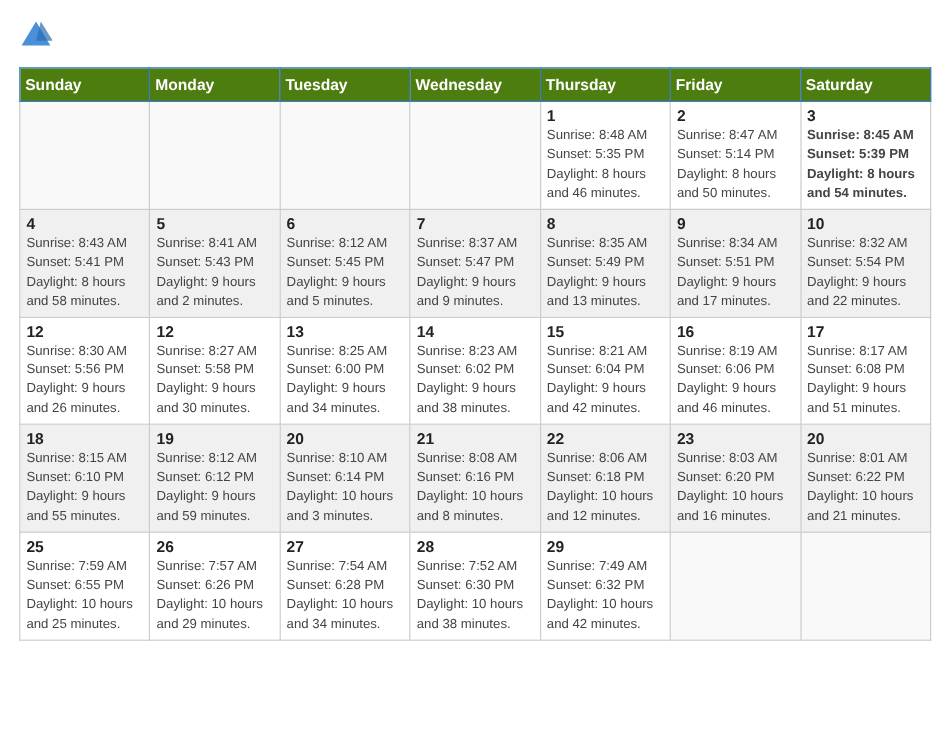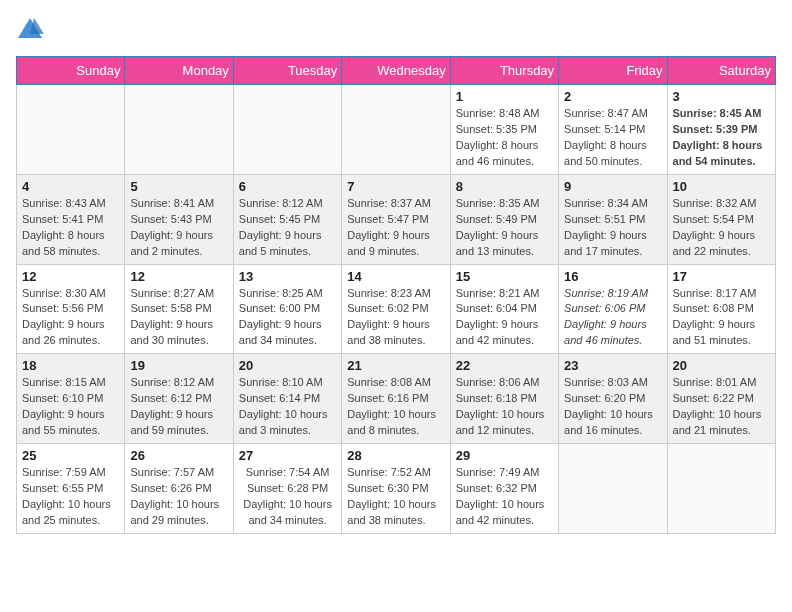--- a/index.html
+++ b/index.html
@@ -51,26 +51,26 @@
     .location {
       font-size: 16px;
       color: #444;
     }
     .calendar {
       width: 100%;
       border-collapse: collapse;
       border: 1px solid #ccc;
     }
     .calendar th {
-      background: #ec4899;
+      background: #4d7c0f;
       color: #fff;
       font-size: 13px;
-      font-weight: normal;
+      font-weight: bold;
       padding: 6px 4px;
-      text-align: right;
+      text-align: left;
       border: 1px solid #3a7bc8;
     }
     .calendar td {
       width: 14.28%;
       vertical-align: top;
       border: 1px solid #ccc;
       padding: 4px 5px;
       min-height: 80px;
       font-size: 11px;
       color: #333;
@@ -236,21 +236,21 @@
         </td>
         <td>
           <div class="day-num">15</div>
           <div class="day-info" style="white-space: pre-line;">Sunrise: 8:21 AM
 Sunset: 6:04 PM
 Daylight: 9 hours
 and 42 minutes.</div>
         </td>
         <td>
           <div class="day-num">16</div>
-          <div class="day-info" style="white-space: pre-line; font-style: italic;">Sunrise: 8:19 AM
+          <div class="day-info" style="white-space: pre-line;">Sunrise: 8:19 AM
 Sunset: 6:06 PM
 Daylight: 9 hours
 and 46 minutes.</div>
         </td>
         <td>
           <div class="day-num">17</div>
           <div class="day-info" style="white-space: pre-line;">Sunrise: 8:17 AM
 Sunset: 6:08 PM
 Daylight: 9 hours
 and 51 minutes.</div>
@@ -317,21 +317,21 @@
         </td>
         <td>
           <div class="day-num">26</div>
           <div class="day-info" style="white-space: pre-line;">Sunrise: 7:57 AM
 Sunset: 6:26 PM
 Daylight: 10 hours
 and 29 minutes.</div>
         </td>
         <td>
           <div class="day-num">27</div>
-          <div class="day-info" style="white-space: pre-line; text-align: center;">Sunrise: 7:54 AM
+          <div class="day-info" style="white-space: pre-line;">Sunrise: 7:54 AM
 Sunset: 6:28 PM
 Daylight: 10 hours
 and 34 minutes.</div>
         </td>
         <td>
           <div class="day-num">28</div>
           <div class="day-info" style="white-space: pre-line;">Sunrise: 7:52 AM
 Sunset: 6:30 PM
 Daylight: 10 hours
 and 38 minutes.</div>

